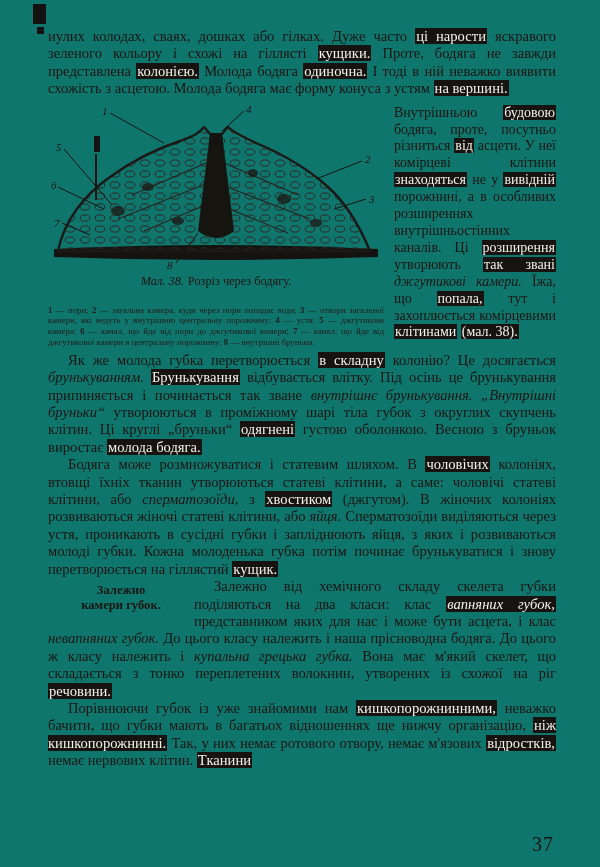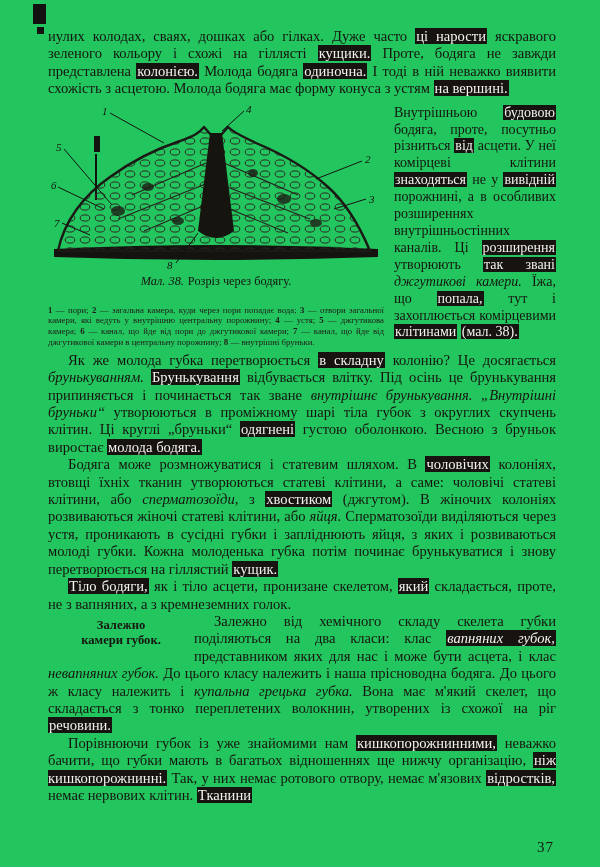--- a/index.html
+++ b/index.html
@@ -1,18 +1,18 @@
 <!DOCTYPE html>
 <html><head>
 <meta charset="utf-8">
 <style>
   html,body { margin:0; padding:0; background:#cfccc5; }
   .page {
     position:relative; width:600px; height:867px; margin:0 auto;
-    background:#22c55e; color:#17150f; overflow:hidden;
+    background:#0f766e; color:#17150f; overflow:hidden;
     font-family:"Liberation Serif", serif;
   }
   .content { position:absolute; left:48px; top:28px; width:508px; }
 
   .para {
     font-size:14.6px; line-height:17.4px; text-align:justify;
     margin:0; text-indent:20px;
   }
   .para.no-indent { text-indent:0; }
 
@@ -42,21 +42,21 @@
 
   .co { font:italic 11px "Liberation Serif", serif; fill:#15130f; }
 
   .mark { position:absolute; background:#141210; }
   .mark-a { left:33px; top:4px;   width:13px; height:20px; }
   .mark-b { left:37px; top:27px;  width:7px;  height:7px; }
   .mark-c { left:94px; top:136px; width:6px;  height:16px; }
   .mark-d { left:95px; top:154px; width:2px;  height:46px; }
 
   .page-number {
-    position:absolute; right:46px; bottom:11px; font-size:15px; letter-spacing:1px;
+    position:absolute; right:46px; bottom:11px; font-size:20px; letter-spacing:1px;
   }
 </style>
 </head>
 <body>
 
 <div class="page">
 
   <div class="mark mark-a"></div>
   <div class="mark mark-b"></div>
   <div class="mark mark-c"></div>
@@ -129,21 +129,20 @@
 
         <p class="legend"><span class="seg-b">1</span><span> — пори; </span><span class="seg-b">2</span><span> — загальна камера, куди через пори попадає вода; </span><span class="seg-b">3</span><span> — отвори загальної камери, які ведуть у внутрішню центральну порожнину; </span><span class="seg-b">4</span><span> — устя; </span><span class="seg-b">5</span><span> — джгутикова камера; </span><span class="seg-b">6</span><span> — канал, що йде від пори до джгутикової камери; </span><span class="seg-b">7</span><span> — канал, що йде від джгутикової камери в центральну порожнину; </span><span class="seg-b">8</span><span> — внутрішні бруньки.</span></p>
       </div>
 
       <div class="side-col"><span>Внутрішньою </span><span class="seg-hl">будовою</span><span> бодяга, проте, посутньо різниться </span><span class="seg-hl">від</span><span> асцети. У неї комірцеві клітини </span><span class="seg-hl">знаходяться</span><span> не у </span><span class="seg-hl">вивідній</span><span> порожнині, а в особливих розширеннях внутрішньостінних каналів. Ці </span><span class="seg-hl">розширення</span><span> утворюють </span><span class="seg-hl">так звані</span><span> </span><span class="seg-i">джгутикові камери.</span><span> Їжа, що </span><span class="seg-hl">попала,</span><span> тут і захоплюється комірцевими </span><span class="seg-hl">клітинами</span><span> </span><span class="seg-hl">(мал. 38).</span></div>
     </div>
 
     <div class="section">
       <p class="para"><span>Як же молода губка перетворюється </span><span class="seg-hl">в складну</span><span> колонію? Це досягається </span><span class="seg-i">брунькуванням.</span><span> </span><span class="seg-hl">Брунькування</span><span> відбувається влітку. Під осінь це брунькування припиняється і починається так зване </span><span class="seg-i">внутрішнє брунькування.</span><span> </span><span class="seg-i">„Внутрішні бруньки“</span><span> утворюються в проміжному шарі тіла губок з округлих скупчень клітин. Ці круглі „бруньки“ </span><span class="seg-hl">одягнені</span><span> густою оболонкою. Весною з бруньок виростає </span><span class="seg-hl">молода бодяга.</span></p>
       <p class="para"><span>Бодяга може розмножуватися і статевим шляхом. В </span><span class="seg-hl">чоловічих</span><span> колоніях, втовщі їхніх тканин утворюються статеві клітини, а саме: чоловічі статеві клітини, або </span><span class="seg-i">сперматозоїди,</span><span> з </span><span class="seg-hl">хвостиком</span><span> (джгутом). В жіночих колоніях розвиваються жіночі статеві клітини, або </span><span class="seg-i">яйця.</span><span> Сперматозоїди виділяються через устя, проникають в сусідні губки і запліднюють яйця, з яких і розвиваються молоді губки. Кожна молоденька губка потім починає брунькуватися і знову перетворюється на гіллястий </span><span class="seg-hl">кущик.</span></p>
-      <p class="para"><span class="seg-hl">Тіло бодяги,</span><span> як і тіло асцети, пронизане скелетом, </span><span class="seg-hl">який</span><span> складається, проте, не з вапняних, а з кремнеземних голок.</span></p>
     </div>
 
     <div class="section">
       <div class="margin-note">
         <span>Залежно</span><br>
         <span>камери губок.</span>
       </div>
       <p class="para"><span>Залежно від хемічного складу скелета губки поділяються на два класи: клас </span><span class="seg-i seg-hl">вапняних губок,</span><span> представником яких для нас і може бути асцета, і клас </span><span class="seg-i">невапняних губок.</span><span> До цього класу належить і наша прісноводна бодяга. До цього ж класу належить і </span><span class="seg-i">купальна грецька губка.</span><span> Вона має м'який скелет, що складається з тонко переплетених волокнин, утворених із схожої на ріг </span><span class="seg-hl">речовини.</span></p>
       <p class="para"><span>Порівнюючи губок із уже знайомими нам </span><span class="seg-hl">кишкопорожнинними,</span><span> неважко бачити, що губки мають в багатьох відношеннях ще нижчу організацію, </span><span class="seg-hl">ніж кишкопорожнинні.</span><span> Так, у них немає ротового отвору, немає м'язових </span><span class="seg-hl">відростків,</span><span> немає нервових клітин. </span><span class="seg-hl">Тканини</span></p>
     </div>

